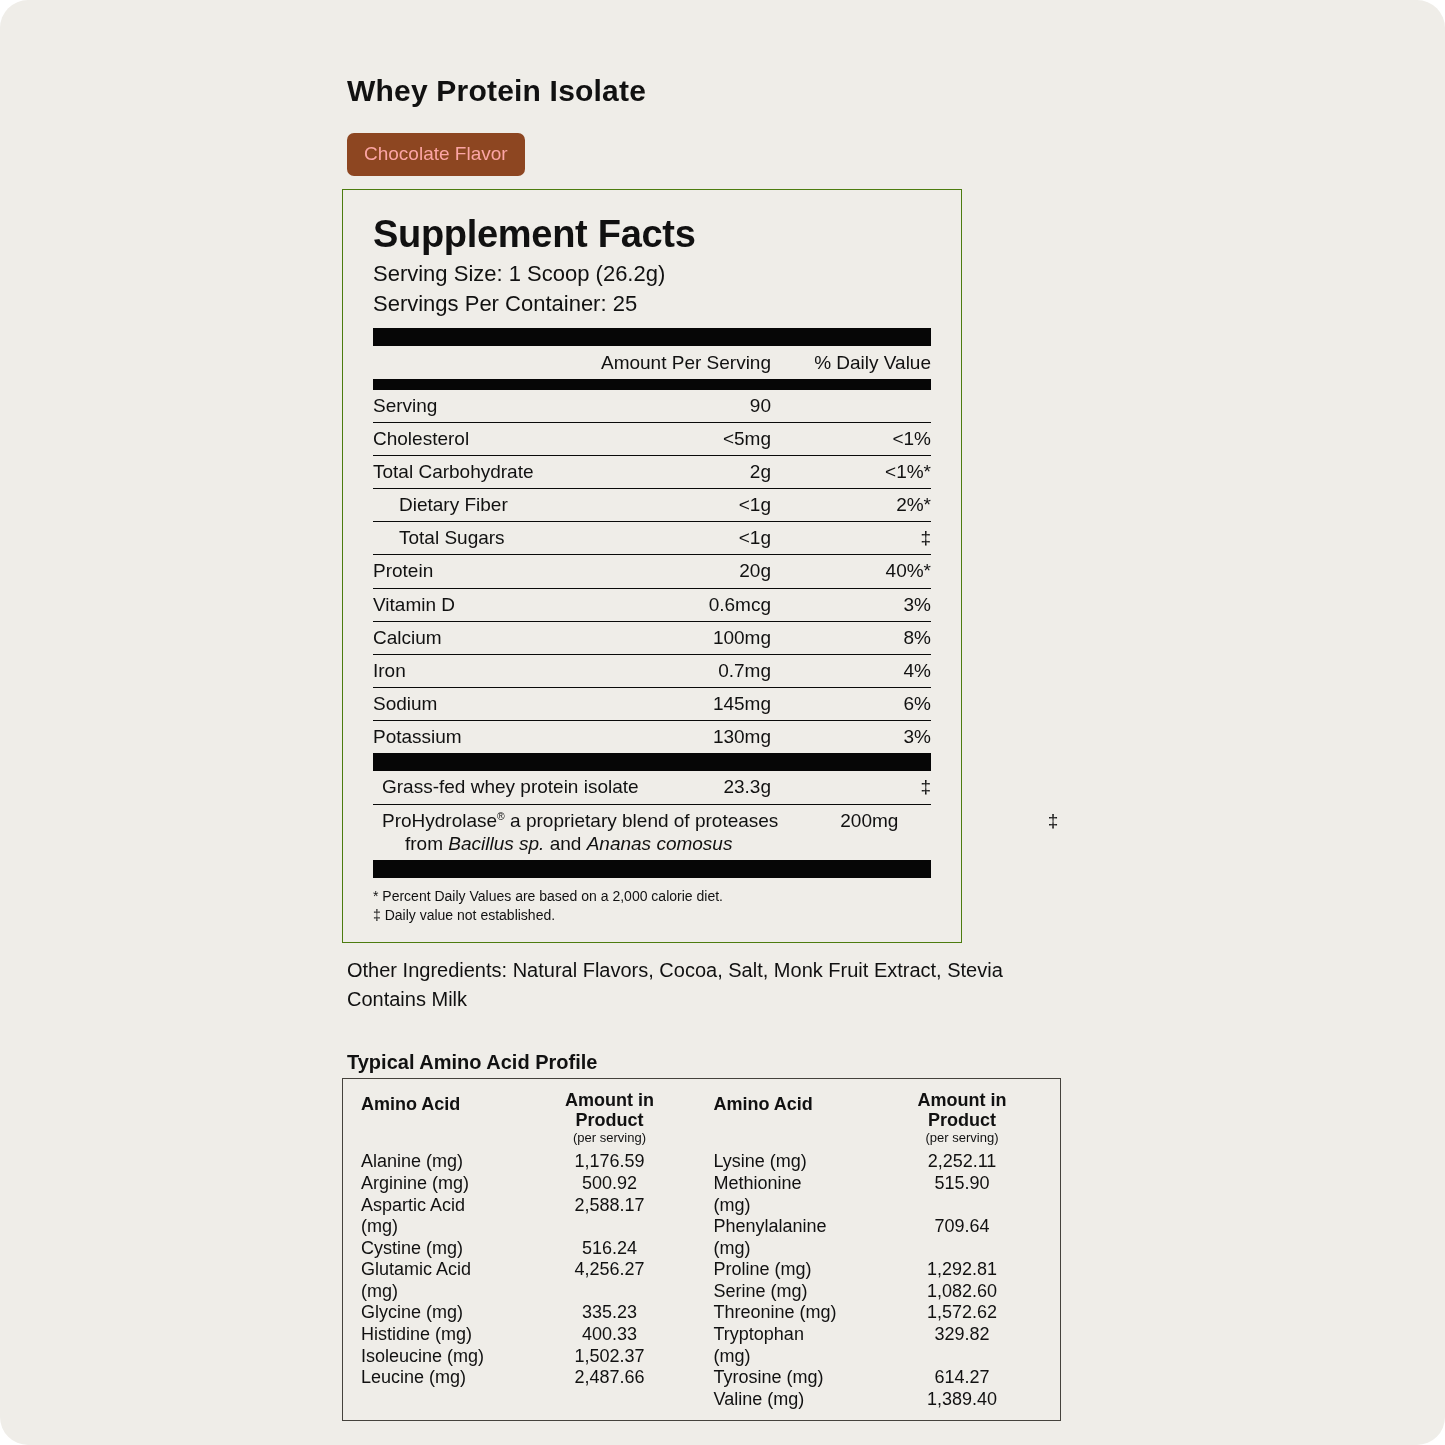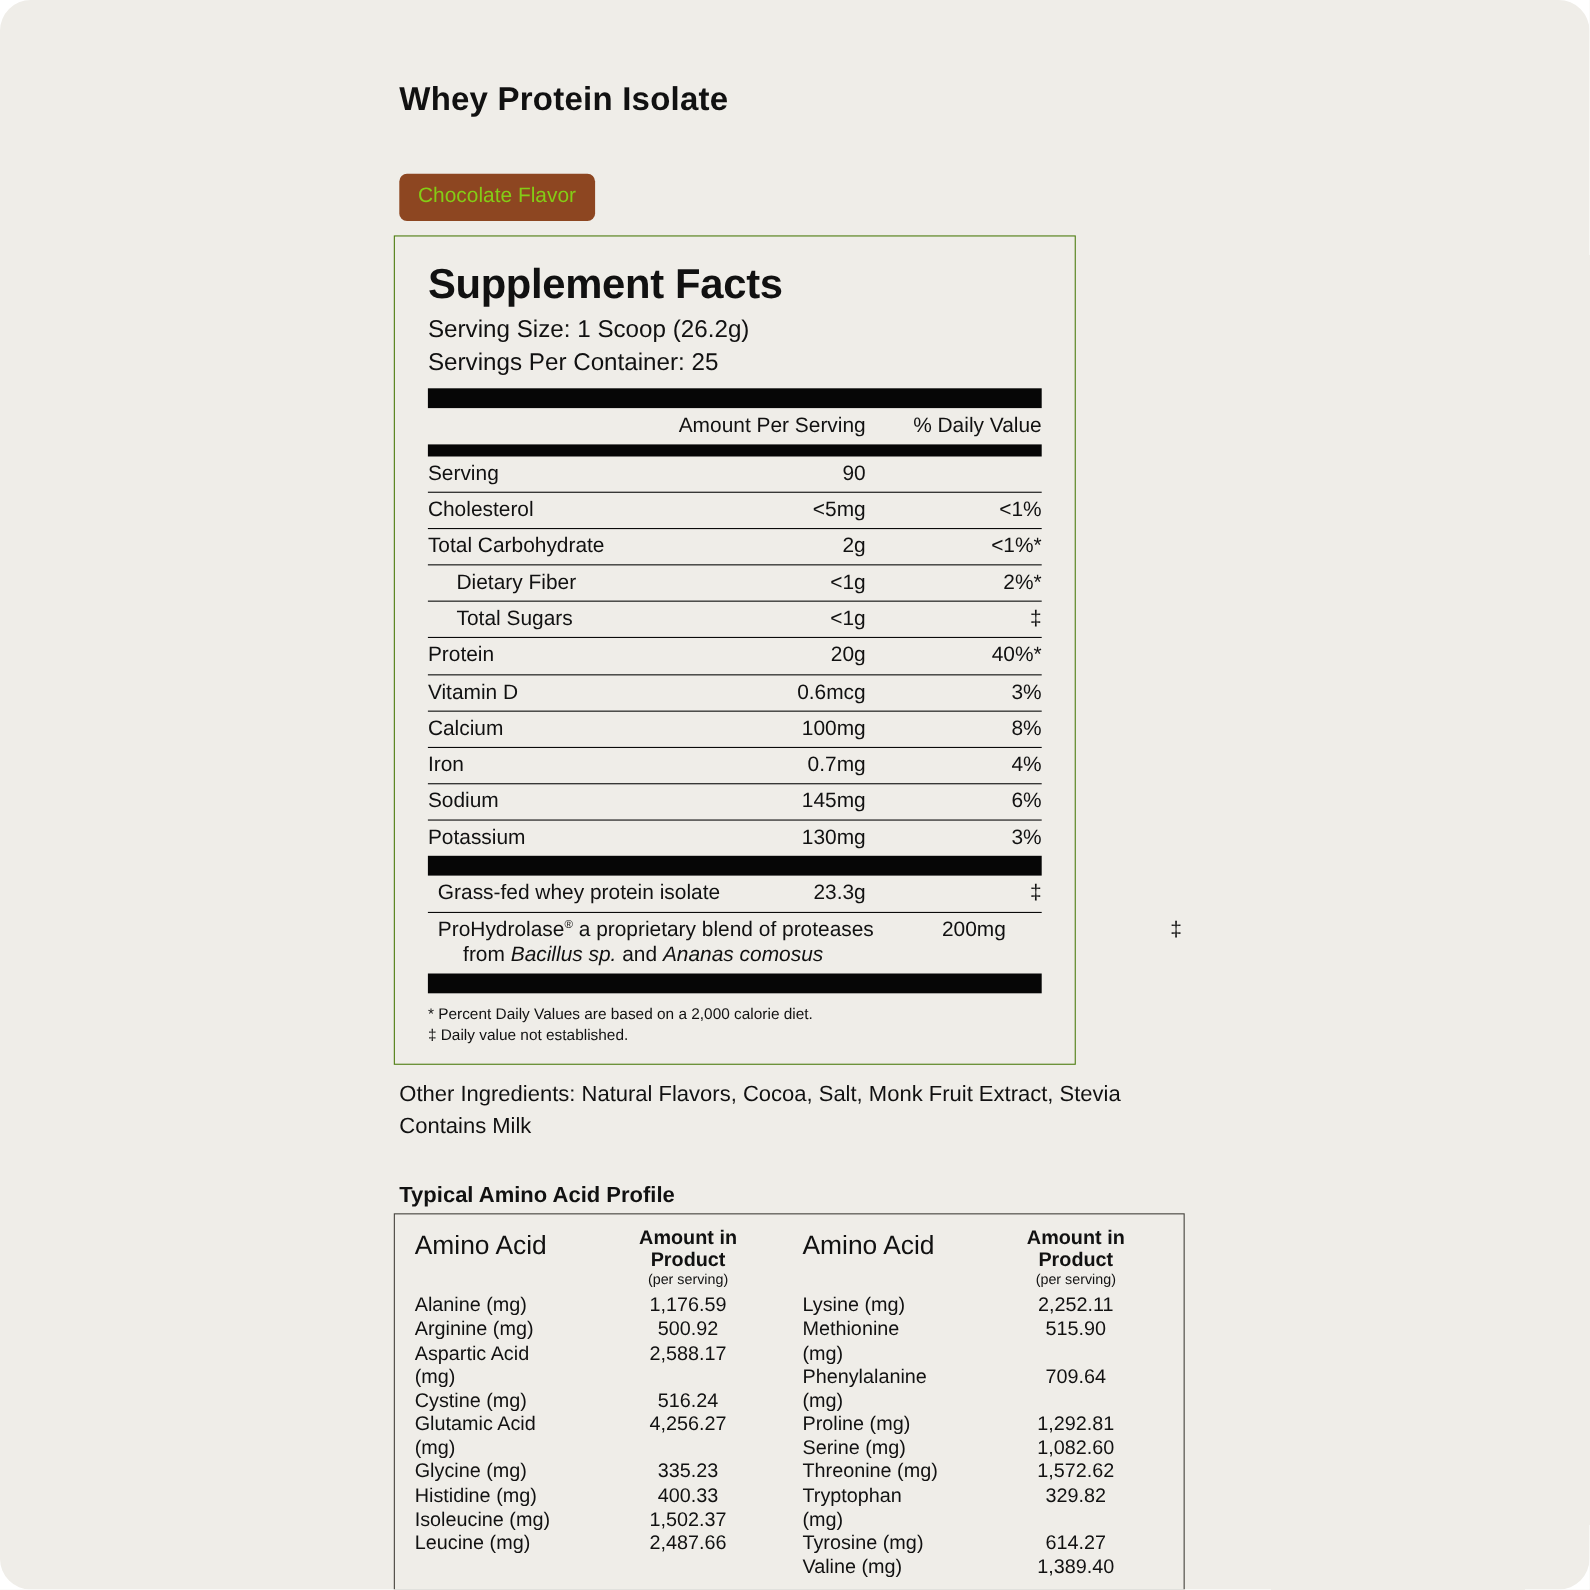--- a/index.html
+++ b/index.html
@@ -6,29 +6,29 @@
   .screen {
     position:relative;
     width:1445px; height:1445px;
     background:#EFEDE8;
     border-radius:28px;
     overflow:hidden;
     font-family:"Liberation Sans","DejaVu Sans",sans-serif;
     color:#111111;
     -webkit-font-smoothing:antialiased;
   }
-  .content { position:absolute; left:363px; top:74px; width:718px; }
+  .content { position:absolute; left:347px; top:74px; width:718px; }
 
   h1.page-title { margin:0; font-size:30px; font-weight:bold; letter-spacing:0.2px; }
 
   .badge {
     display:inline-block;
-    margin-top:50px;
+    margin-top:25px;
     background:#8D4621;
-    color:#84cc16;
+    color:#fca5a5;
     font-size:19px;
     padding:9px 17px;
     border-radius:7px;
     line-height:1.3;
   }
 
   .facts {
     margin-top:13px;
     margin-left:-5px;
     width:620px;
@@ -79,21 +79,21 @@
   .amino-title { margin-top:37px; font-size:20px; font-weight:bold; }
   .amino-table {
     margin-top:4px; margin-left:-5px;
     width:719px;
     border:1px solid #45423C;
     padding:12px 18px 10px 18px;
     box-sizing:border-box;
     display:grid; grid-template-columns:1fr 1fr; column-gap:24px;
   }
   .a-head { display:grid; grid-template-columns:1fr 160px; align-items:start; margin-bottom:6px; }
-  .a-head .a-h-name { font-weight:normal; font-size:24px; padding-top:3px; }
+  .a-head .a-h-name { font-weight:bold; font-size:18px; padding-top:3px; }
   .a-head .a-h-amt { font-weight:bold; font-size:18px; text-align:center; line-height:1.1; }
   .a-head .a-h-sub { display:block; font-weight:normal; font-size:13px; text-align:center; }
   .a-row { display:grid; grid-template-columns:1fr 160px; font-size:18px; line-height:1.2;gap:44px; }
   .a-row .a-val { text-align:center; }
 </style>
 </head>
 <body>
 
 <div class="screen">
   <div class="content">

